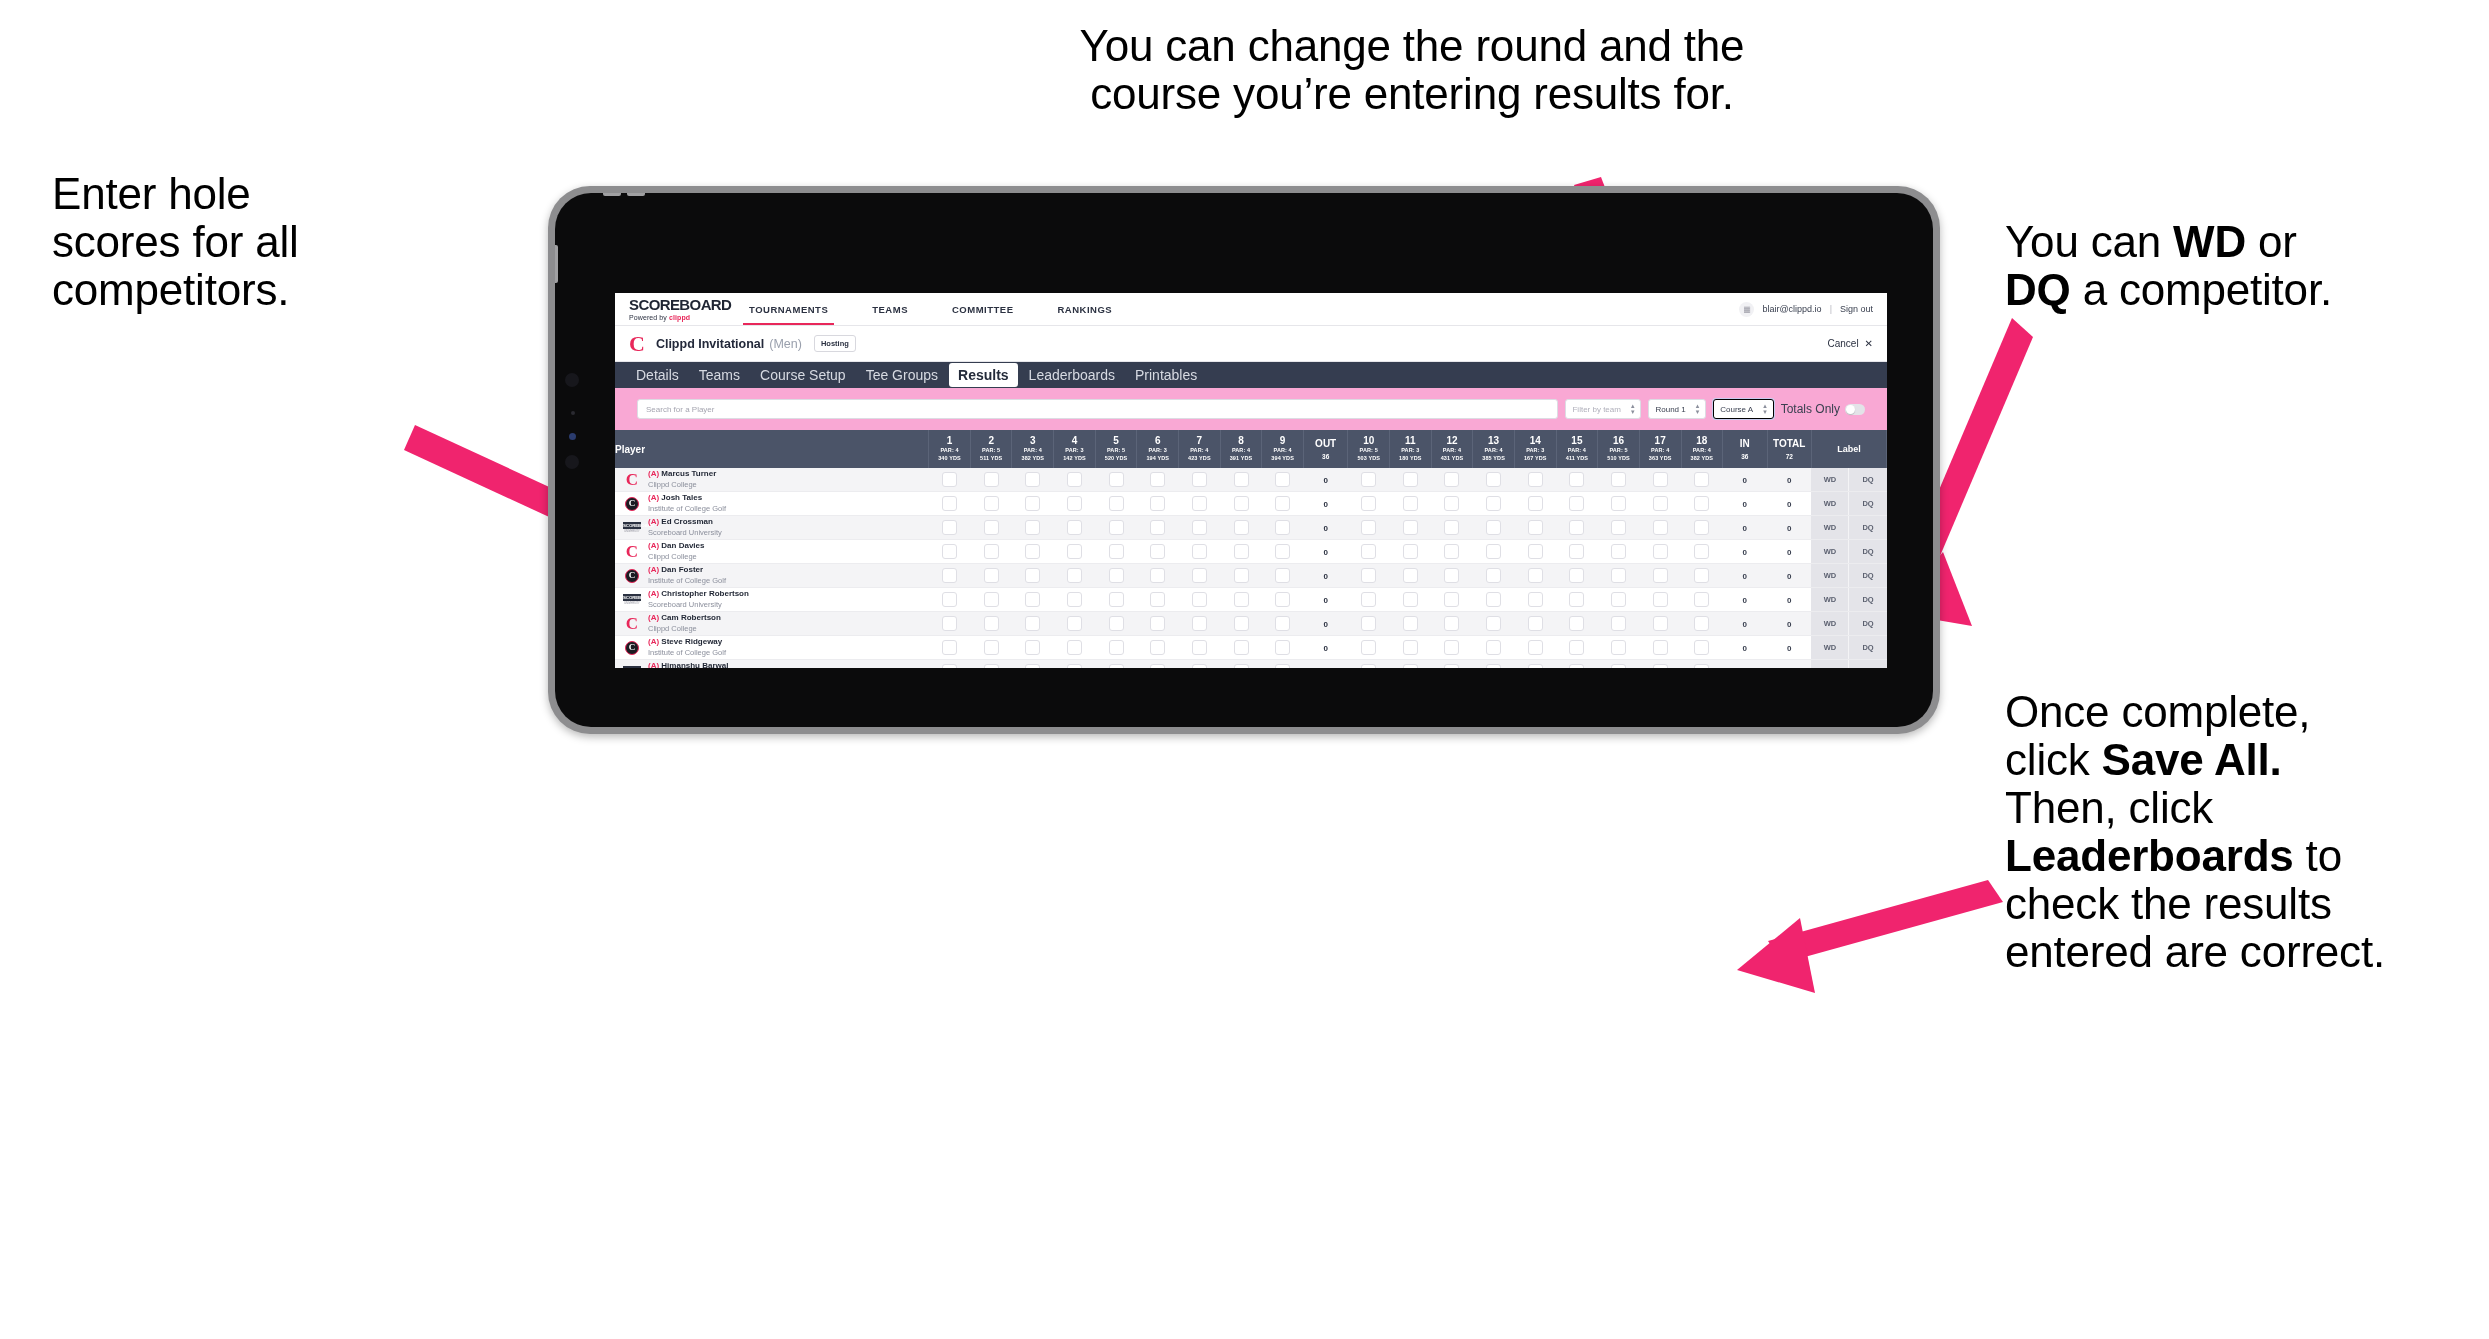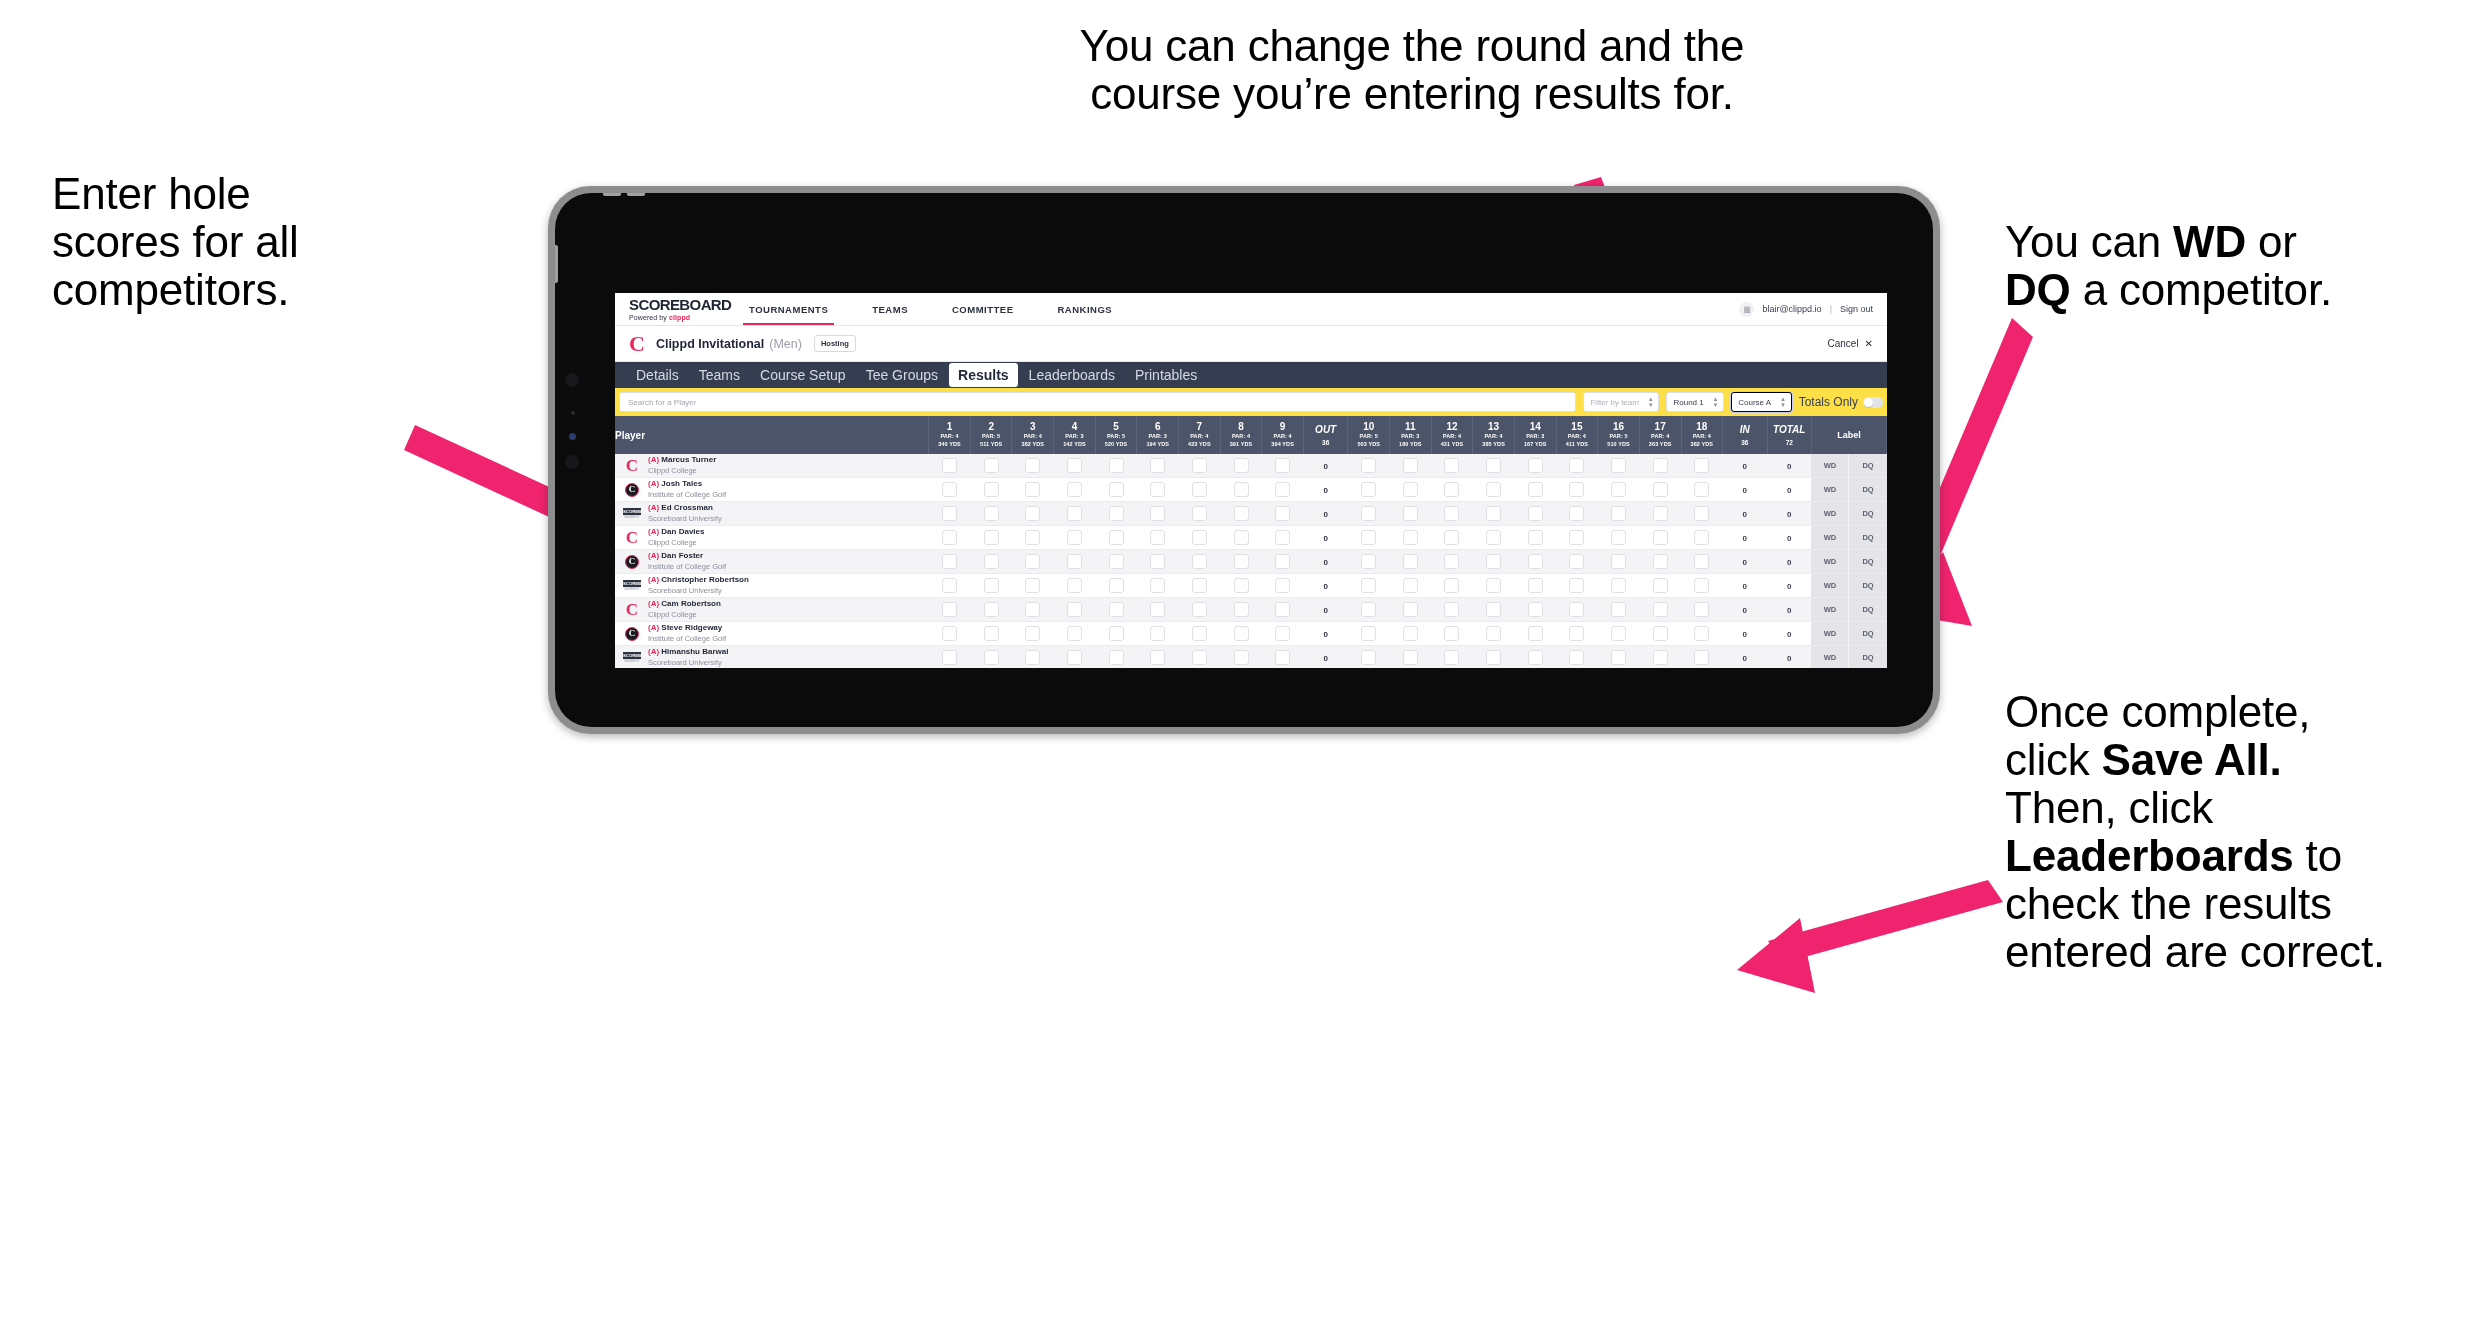--- a/index.html
+++ b/index.html
@@ -121,22 +121,22 @@
     padding: 0 12px; gap: 2px;
   }
   .tab {
     font-size: 14px; color: #d7dae2; padding: 4px 9px; border-radius: 3px; cursor: pointer;
     font-weight: 500;
   }
   .tab.active { background: #ffffff; color: #242b3a; font-weight: 700; }
 
   
   .filterbar {
-    height: 28px; background: #fde047; display: flex; align-items: center;
-    padding: 0 4px; gap: 7px;
+    height: 42px; background: #f9a8d4; display: flex; align-items: center;
+    padding: 0 22px; gap: 7px;
   }
   .search-input {
     flex: 1; height: 20px; border: 1px solid #dcdce3; border-radius: 3px;
     background: #fff; font-size: 8px; color: #a5a5b0; padding: 0 8px;
     display: flex; align-items: center;
   }
   .selectbox {
     height: 20px; border: 1px solid #dcdce3; border-radius: 3px; background: #fff;
     font-size: 8px; color: #3a4050; padding: 0 6px; display: flex; align-items: center;
     gap: 10px; cursor: pointer; white-space: nowrap;
@@ -158,21 +158,21 @@
     background: #4b5468; color: #fff; font-weight: 700; vertical-align: middle;
     border-right: 1px solid #5b6478; padding: 0; height: 38px;
   }
   th.c-player { width: 226px; text-align: left; padding-left: 10px; font-size: 10px; font-weight: 600; }
   th.c-hole { width: 30px; }
   th.c-tot  { width: 32px; }
   th.c-label{ width: 54px; font-size: 9px; font-weight: 500; border-right: none; }
   .hnum { font-size: 10px; font-weight: 700; line-height: 1.2; }
   .hpar { font-size: 5.5px; font-weight: 700; letter-spacing: .1px; line-height: 1.45; }
   .hyds { font-size: 5.5px; font-weight: 600; letter-spacing: .1px; line-height: 1.45; }
-  .subt { font-size: 10px; font-weight: 800; line-height: 1.2; font-style: italic; }
+  .subt { font-size: 10px; font-weight: 800; line-height: 1.2; }
   .subv { font-size: 6.5px; font-weight: 700; margin-top: 3px; }
 
   tbody tr { height: 23px; }
   tbody tr:nth-child(odd)  { background: #f4f4f6; }
   tbody tr:nth-child(even) { background: #ffffff; }
   tbody td { border-bottom: 1px solid #ececef; padding: 0; text-align: center; }
   td.p-cell { text-align: left; padding-left: 8px; }
   .pl { display: flex; align-items: center; gap: 7px; }
   .plogo { width: 18px; height: 16px; flex: 0 0 18px; display:flex; align-items:center; justify-content:center; }
   .logo-c {

